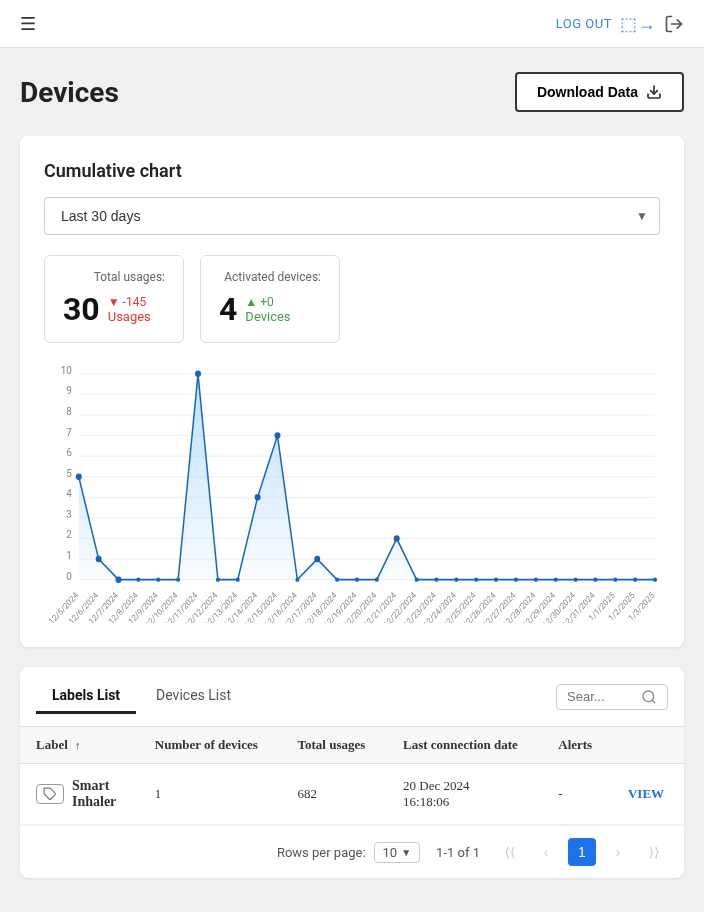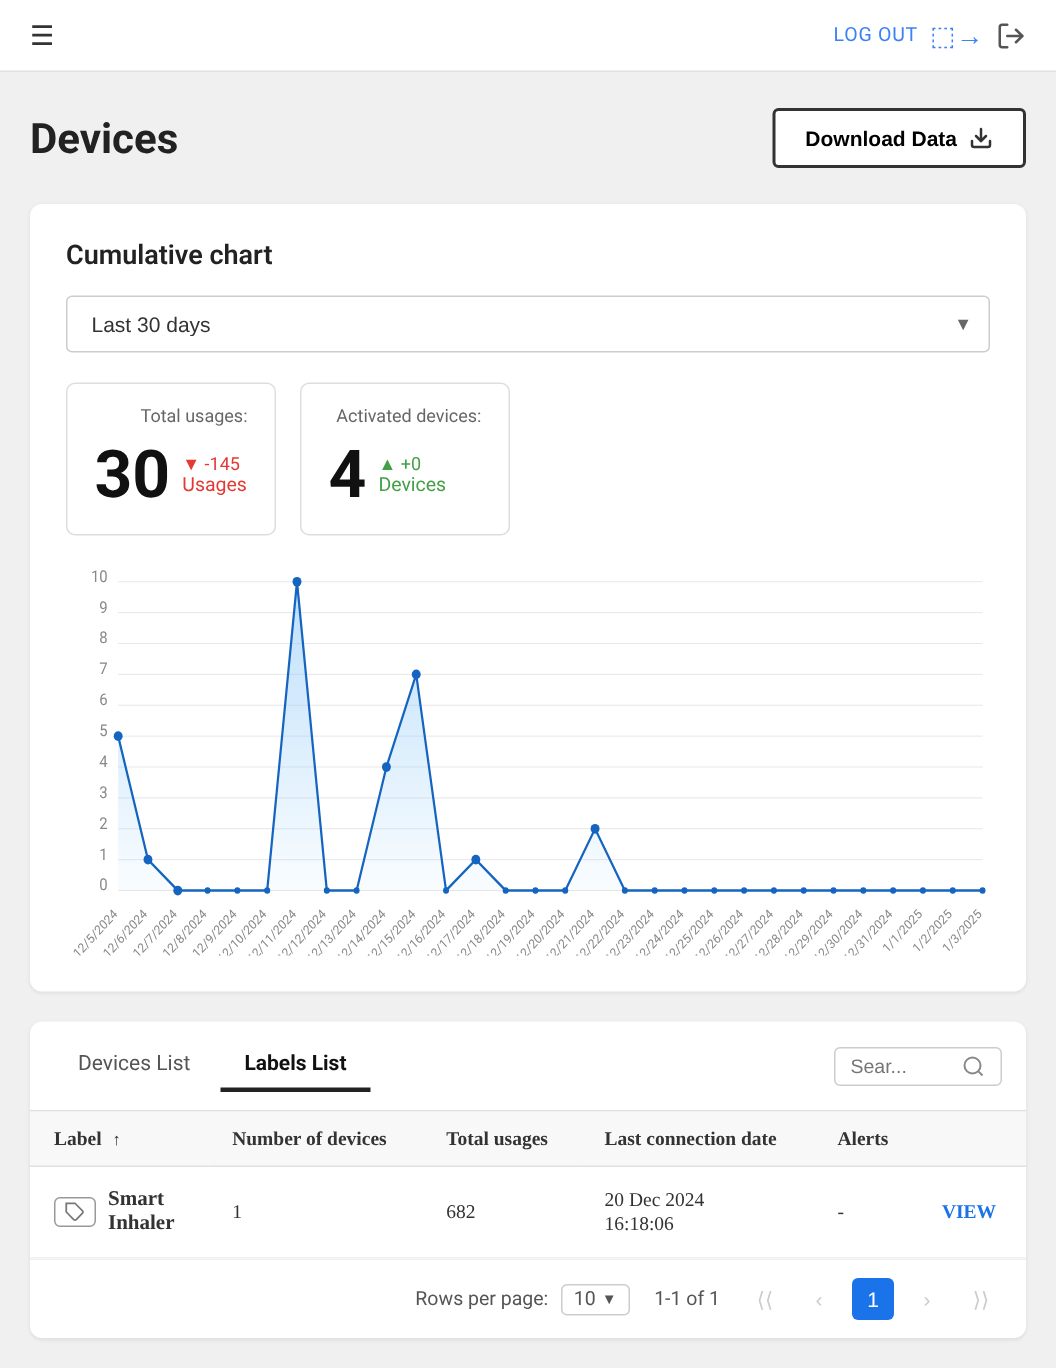--- a/index.html
+++ b/index.html
@@ -109,21 +109,21 @@
       font-size: 12px;
       color: #666;
       margin-bottom: 6px;
     }
     .stat-value-row {
       display: flex;
       align-items: center;
       gap: 8px;
     }
     .stat-number {
-      font-size: 44px;
+      font-size: 32px;
       font-weight: 700;
       color: #111;
     }
     .stat-change {
       display: flex;
       flex-direction: column;
       align-items: flex-start;
       font-size: 13px;
     }
     .stat-change.negative { color: #e53935; }
@@ -521,25 +521,25 @@
           <text transform="translate(615,215) rotate(-45)" text-anchor="end">1/3/2025</text>
         </g>
       </svg>
     </div>
   </div>
 
   <div class="table-card">
 
     <div class="tabs-row">
       <div class="tabs">
+        <div class="tab active">
+          <span>Labels List</span>
+        </div>
         <div class="tab">
           <span>Devices List</span>
-        </div>
-        <div class="tab active">
-          <span>Labels List</span>
         </div>
       </div>
       <div class="search-wrapper">
         <input type="text" placeholder="Sear..." style="border: none; outline: none; font-size: 13px; width: 70px;">
         <svg width="16" height="16" viewBox="0 0 24 24" fill="none" stroke="#888" stroke-width="2">
           <circle cx="11" cy="11" r="8"></circle>
           <line x1="21" y1="21" x2="16.65" y2="16.65"></line>
         </svg>
       </div>
     </div>

